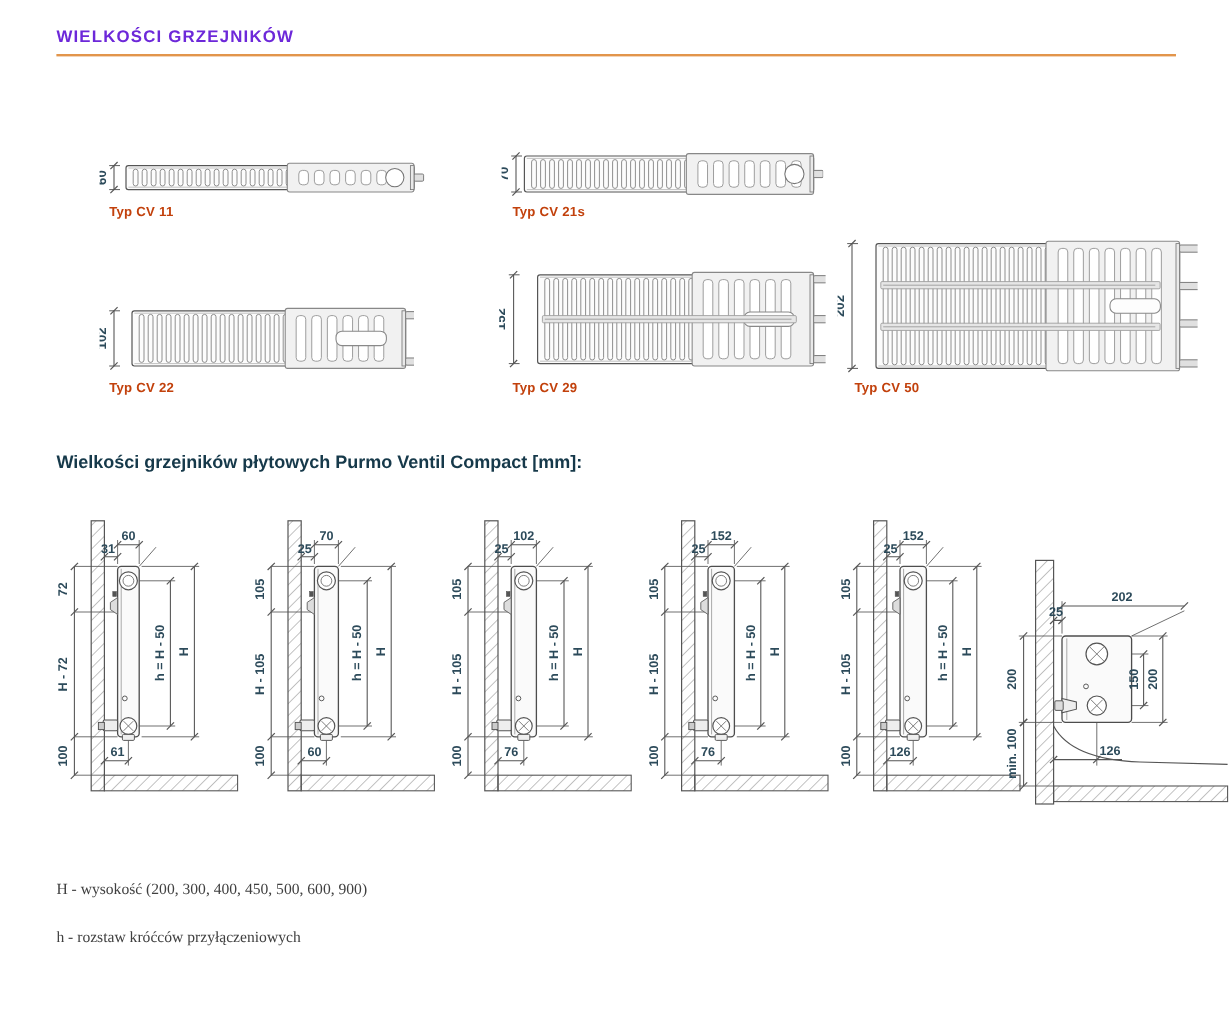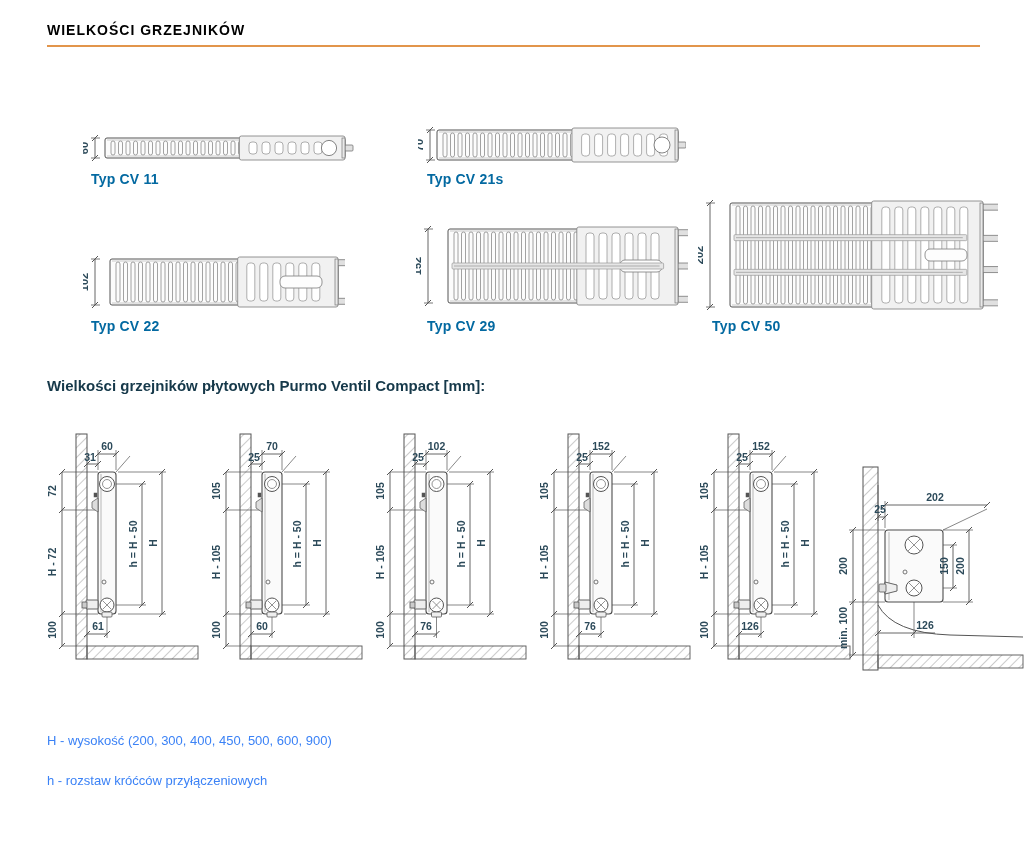--- a/index.html
+++ b/index.html
@@ -1,23 +1,23 @@
 <!DOCTYPE html>
 <html><head>
 <meta charset="utf-8">
 <style>
   html,body{margin:0;padding:0;background:#ffffff;}
   #page{position:relative;width:1027px;height:850px;background:#ffffff;overflow:hidden;
         font-family:"Liberation Sans", sans-serif;}
   .abs{position:absolute;}
-  #page-title{left:47px;top:22px;font-size:14px;font-weight:600;letter-spacing:1px;color:#000000;}
+  #page-title{left:47px;top:22px;font-size:14px;font-weight:600;letter-spacing:1px;color:#6d28d9;}
   #title-rule{left:47px;top:45px;width:933px;height:2px;background:#E2954B;}
-  .typ-label{font-size:14px;font-weight:700;color:#0369a1;letter-spacing:0.2px;}
+  .typ-label{font-size:11px;font-weight:700;color:#c2410c;letter-spacing:0.2px;}
   #section-heading{left:47px;top:377px;font-size:15px;font-weight:700;color:#16394A;}
-  .legend-line{left:47px;font-size:13px;color:#3b82f6;}
+  .legend-line{left:47px;font-size:13px;color:#404040;font-family:Liberation Serif, serif;}
   svg{display:block;}
   text{font-family:"Liberation Sans", sans-serif;}
 </style>
 </head>
 <body>
 
 <div id="page">
 
   <svg class="abs" width="0" height="0">
     <defs>

